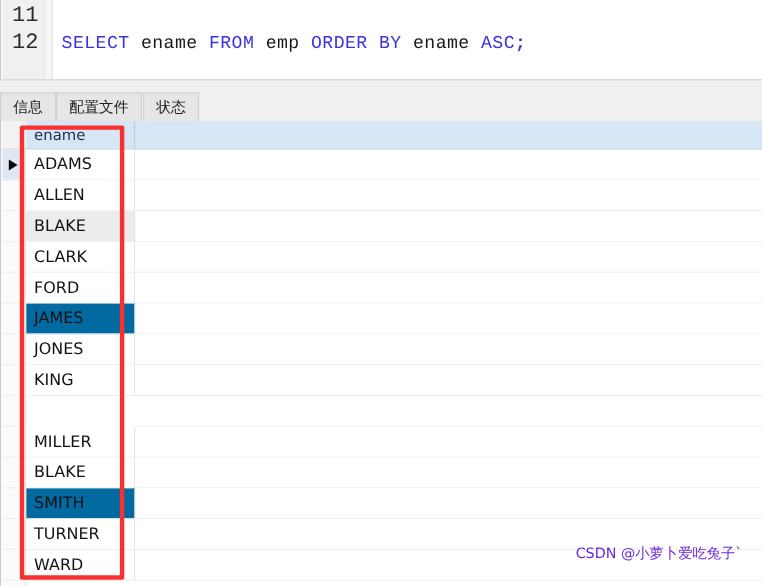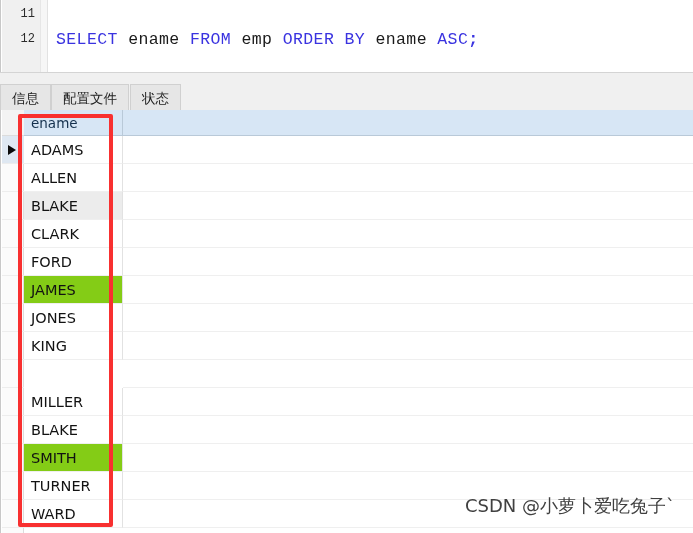--- a/index.html
+++ b/index.html
@@ -51,21 +51,21 @@
     line-height: 25px;
   }
   .line-1 { top: 2px; }
   .line-2 { top: 27px; }
   .lineno {
     position: absolute;
     left: 0;
     width: 34px;
     text-align: right;
     font-family: "Liberation Mono", monospace;
-    font-size: 12px;
+    font-size: 20px;
     color: #2b2b2b;
   }
   .code {
     position: absolute;
     left: 55px;
     font-family: "Liberation Mono", monospace;
     font-size: 16.5px;
     letter-spacing: 0.4px;
     white-space: pre;
     color: #1a1a1a;
@@ -194,21 +194,21 @@
     height: 100%;
     box-sizing: border-box;
     border-bottom: 1px solid #efefef;
     background: #ffffff;
   }
   .grid-header .cell-rest {
     background: #d7e6f5;
     border-bottom: none;
   }
   .row-gray .cell { background: #ececec; }
-  .row-blue .cell { background: #84cc16; }
+  .row-blue .cell { background: #0369a1; }
   .row-white .cell { background: #ffffff; }
 
   
   .rh {
     position: absolute;
     left: 0;
     width: 22px;
     height: 28px;
     box-sizing: border-box;
     border-bottom: 1px solid #ededed;
@@ -239,22 +239,22 @@
     box-sizing: border-box;
     pointer-events: none;
     z-index: 20;
   }
 
   
   .watermark {
     position: absolute;
     right: 18px;
     top: 494px;
-    font-size: 18px;
-    color: #404040;
+    font-size: 13px;
+    color: #6d28d9;
     font-family: "DejaVu Sans", "Liberation Sans", sans-serif;
     white-space: nowrap;
     z-index: 25;
   }
 </style>
 </head>
 <body>
 
 <div class="editor">
   <div class="gutter"></div>

